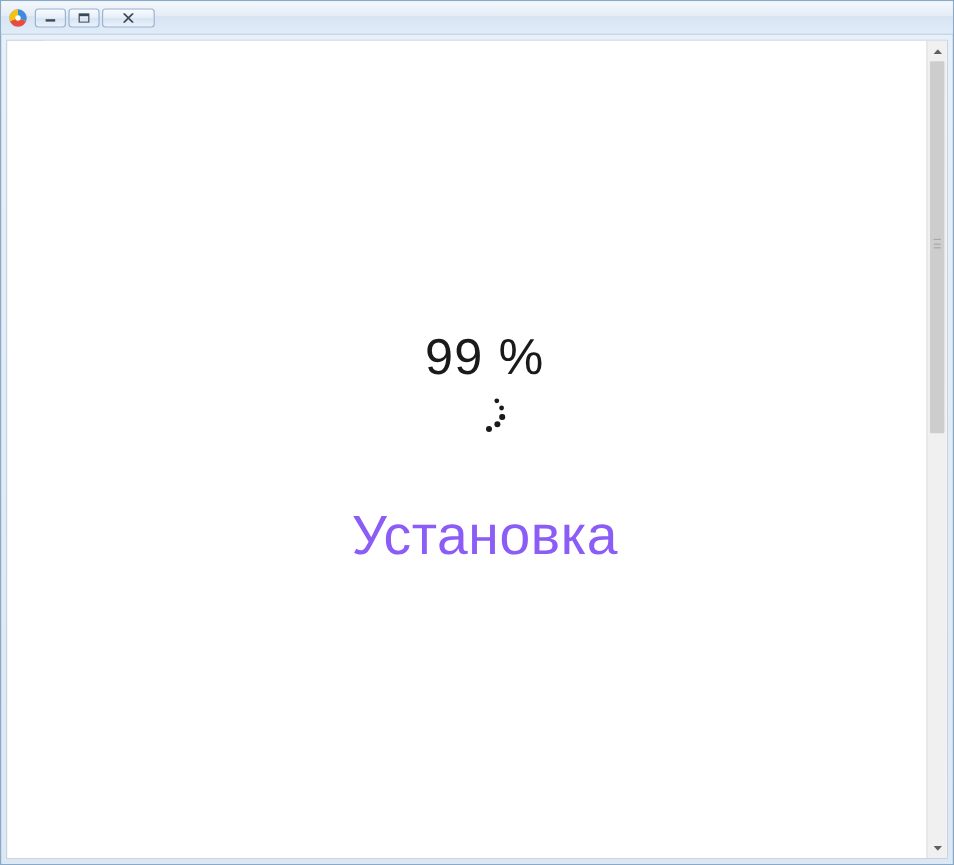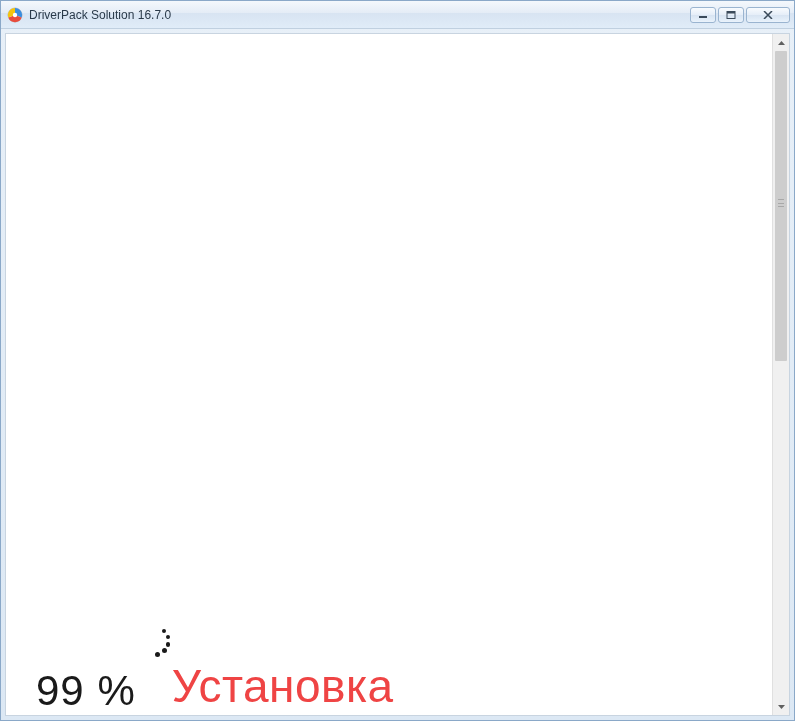--- a/index.html
+++ b/index.html
@@ -76,22 +76,22 @@
       display: flex;
       background: #fff;
       margin: 4px;
       border: 1px solid #c8d4e0;
       position: relative;
     }
     .content {
       flex: 1;
       background: #fff;
       display: flex;
-      flex-direction: row;
-      align-items: flex-end;
+      flex-direction: column;
+      align-items: center;
       padding-top: 240px;
       overflow: hidden;
       margin-left: 30px;
     }
     .percent {
       font-size: 42px;
       font-weight: 300;
       color: #1a1a1a;
       letter-spacing: 1px;
     }
@@ -105,21 +105,21 @@
     .spinner .dot {
       position: absolute;
       width: 5px;
       height: 5px;
       background: #1a1a1a;
       border-radius: 50%;
     }
     .status-text {
       font-size: 46px;
       font-weight: 300;
-      color: #ef4444;
+      color: #8b5cf6;
       text-align: center;
       line-height: 1.25;
       letter-spacing: 0.5px;
     }
     .scrollbar {
       width: 17px;
       background: #f0f0f0;
       border-left: 1px solid #e0e0e0;
       position: relative;
     }
@@ -168,21 +168,20 @@
   <div class="titlebar">
     <span class="app-icon">
       <svg width="16" height="16" viewBox="0 0 16 16">
         <circle cx="8" cy="8" r="7" fill="#fff" stroke="#888" stroke-width="0.5"></circle>
         <path d="M8 1 A7 7 0 0 1 14.6 10.5 L8 8 Z" fill="#3a8dde"></path>
         <path d="M14.6 10.5 A7 7 0 0 1 1.4 10.5 L8 8 Z" fill="#e84c3d"></path>
         <path d="M1.4 10.5 A7 7 0 0 1 8 1 L8 8 Z" fill="#f3c40f"></path>
         <circle cx="8" cy="8" r="2.2" fill="#fff"></circle>
       </svg>
     </span>
-    <span class="title-text">DriverPack Solution 16.7.0</span>
     <div class="window-controls">
       <div class="win-btn">
         <svg width="10" height="8" viewBox="0 0 10 8">
             <rect x="1" y="5" width="8" height="2" fill="#3a4a5a"></rect>
           </svg>
       </div>
       <div class="win-btn">
         <svg width="10" height="8" viewBox="0 0 10 8">
             <rect x="1" y="0.5" width="8" height="7" fill="none" stroke="#3a4a5a" stroke-width="1"></rect>
             <rect x="1" y="0.5" width="8" height="2" fill="#3a4a5a"></rect>

